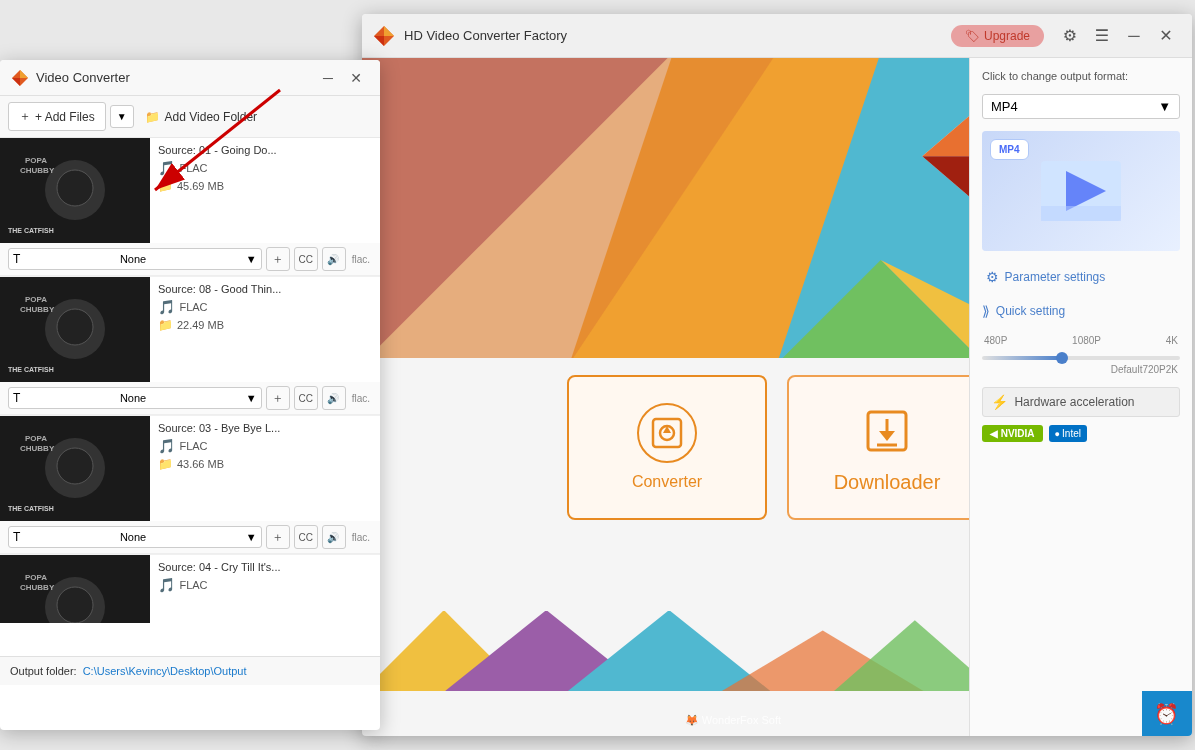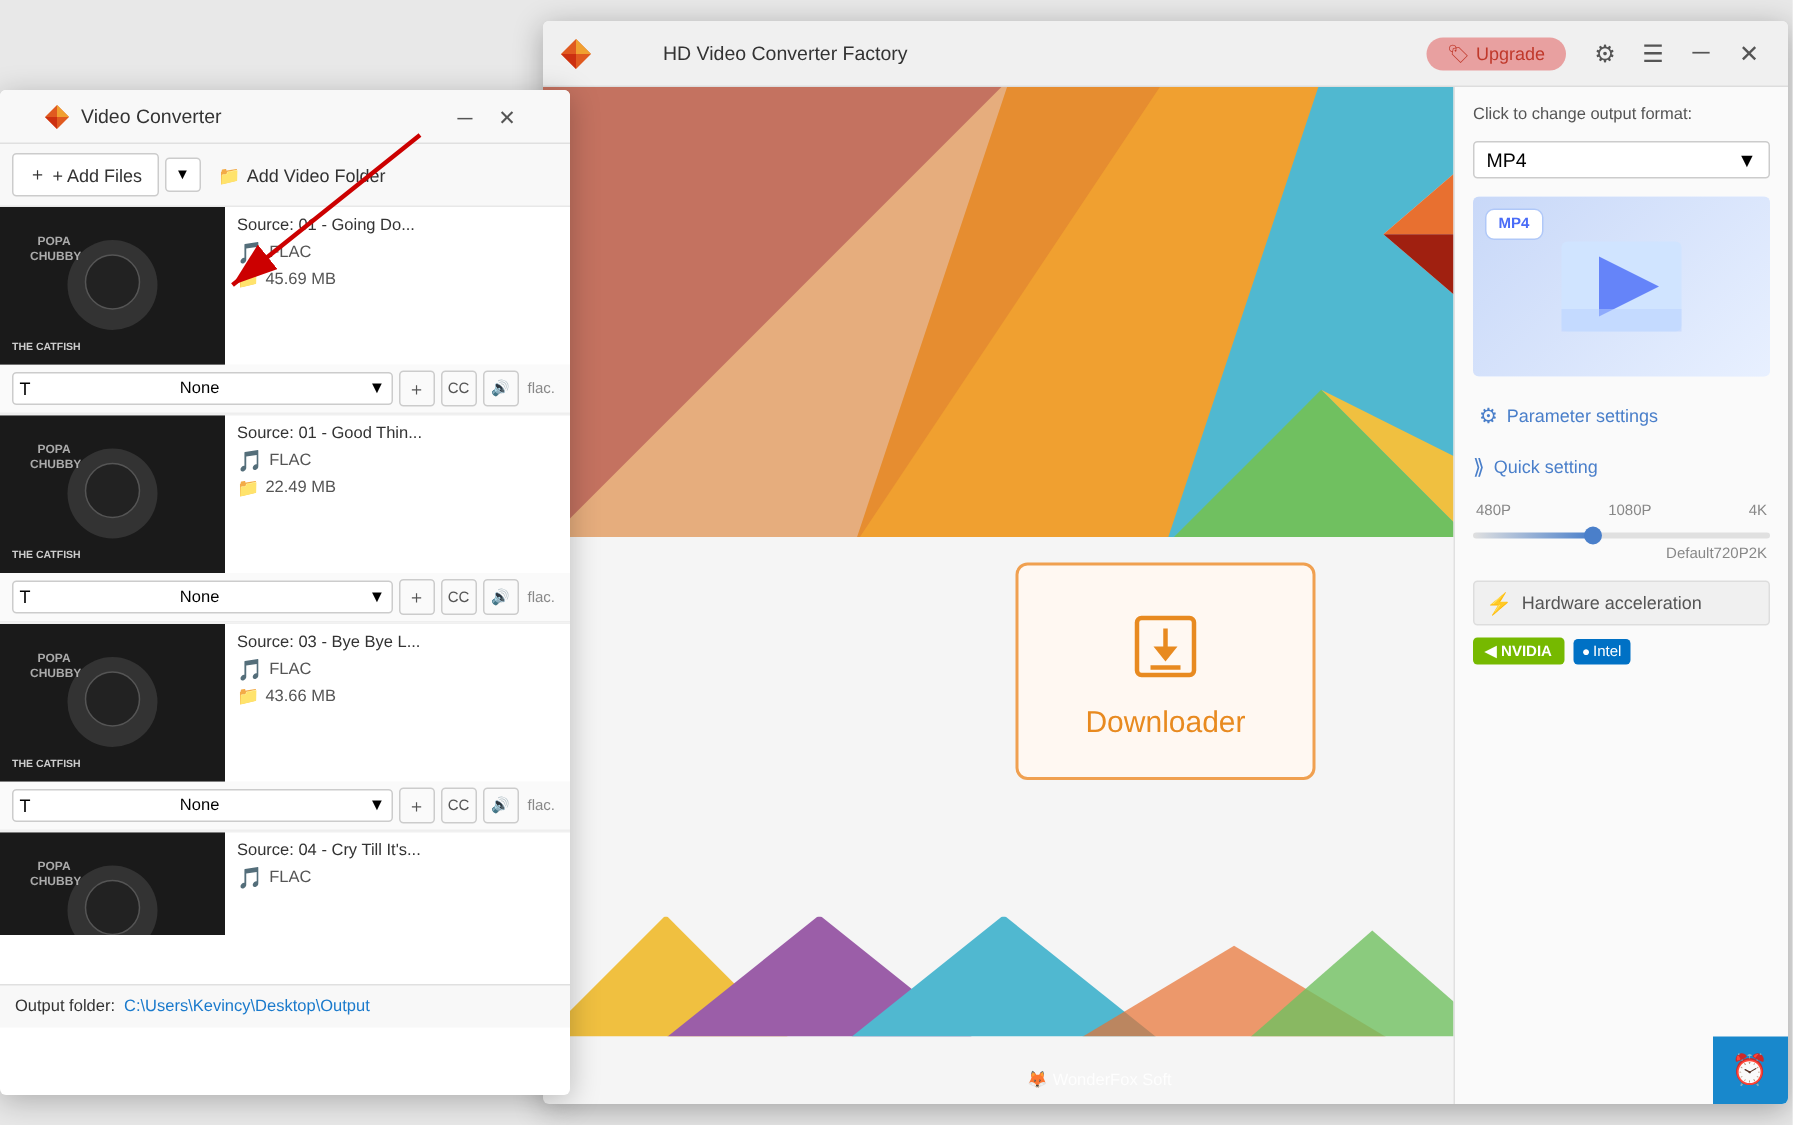--- a/index.html
+++ b/index.html
@@ -2,21 +2,21 @@
 <html><head>
   <meta charset="utf-8">
   <style>
     * { box-sizing: border-box; margin: 0; padding: 0; }
     body { font-family: 'Segoe UI', Arial, sans-serif; background: #e8e8e8; width: 1195px; height: 750px; overflow: hidden; position: relative; }
 
     
     .outer-window { position: absolute; left: 362px; top: 14px; width: 830px; height: 722px; background: #f5f5f5; border-radius: 4px; box-shadow: 0 4px 20px rgba(0,0,0,0.3); overflow: hidden; }
     .outer-titlebar { background: #f0f0f0; height: 44px; display: flex; align-items: center; padding: 0 10px; border-bottom: 1px solid #ddd; }
     .outer-titlebar .app-icon { width: 24px; height: 24px; margin-right: 8px; }
-    .outer-titlebar .app-title { font-size: 13px; color: #333; flex: 1; margin-left: 38px; }
+    .outer-titlebar .app-title { font-size: 13px; color: #333; flex: 1; }
     .outer-titlebar .upgrade-btn { background: #e8a0a0; border: none; border-radius: 12px; padding: 4px 14px; font-size: 12px; color: #c0392b; cursor: pointer; display: flex; align-items: center; gap: 4px; margin-right: 10px; }
     .outer-titlebar .tb-icon { width: 28px; height: 28px; background: none; border: none; cursor: pointer; display: flex; align-items: center; justify-content: center; font-size: 16px; color: #555; margin: 0 2px; }
 
     
     .hero { position: relative; width: 100%; height: 300px; overflow: hidden; }
 
     
     .right-panel { width: 223px; background: #fafafa; border-left: 1px solid #e0e0e0; padding: 12px; display: flex; flex-direction: column; gap: 8px; position: absolute; right: 0; top: 44px; bottom: 0; }
     .right-panel .output-format-label { font-size: 11px; color: #555; margin-bottom: 4px; }
     .format-dropdown { display: flex; align-items: center; justify-content: space-between; background: #fff; border: 1px solid #ccc; border-radius: 3px; padding: 4px 8px; font-size: 13px; cursor: pointer; }
@@ -31,21 +31,21 @@
     .quality-slider::-webkit-slider-thumb { -webkit-appearance: none; width: 12px; height: 12px; background: #4a7fca; border-radius: 50%; }
     .quality-labels-bottom { display: flex; justify-content: flex-end; font-size: 10px; color: #888; padding: 0 2px; }
 
     .hw-accel-btn { display: flex; align-items: center; gap: 6px; font-size: 12px; color: #555; padding: 6px 8px; border-radius: 3px; background: #f0f0f0; cursor: pointer; border: 1px solid #ddd; }
     .nvidia-intel-row { display: flex; gap: 6px; align-items: center; }
     .nvidia-badge { background: #76b900; color: #fff; font-size: 10px; font-weight: bold; padding: 3px 8px; border-radius: 3px; display: flex; align-items: center; gap: 3px; }
     .intel-badge { background: #0071c5; color: #fff; font-size: 10px; padding: 3px 6px; border-radius: 3px; display: flex; align-items: center; gap: 2px; }
 
     
     .inner-window { position: absolute; left: 0; top: 60px; width: 380px; height: 670px; background: #fff; border-radius: 4px; box-shadow: 0 4px 20px rgba(0,0,0,0.25); overflow: hidden; z-index: 10; }
-    .inner-titlebar { background: #f8f8f8; height: 36px; display: flex; align-items: center; padding: 0 28px; border-bottom: 1px solid #e0e0e0; }
+    .inner-titlebar { background: #f8f8f8; height: 36px; display: flex; align-items: center; padding: 0 10px; border-bottom: 1px solid #e0e0e0; }
     .inner-app-icon { width: 20px; height: 20px; margin-right: 6px; }
     .inner-title { font-size: 13px; color: #333; flex: 1; }
     .inner-tb-btn { width: 28px; height: 28px; background: none; border: none; cursor: pointer; display: flex; align-items: center; justify-content: center; font-size: 14px; color: #555; }
 
     
     .toolbar { display: flex; align-items: center; padding: 6px 8px; border-bottom: 1px solid #e8e8e8; gap: 4px; background: #f8f8f8; }
     .add-files-btn { display: flex; align-items: center; gap: 4px; background: #fff; border: 1px solid #ccc; border-radius: 3px; padding: 5px 10px; font-size: 12px; cursor: pointer; color: #333; }
     .dropdown-arrow { background: #fff; border: 1px solid #ccc; border-radius: 3px; padding: 5px 6px; cursor: pointer; font-size: 10px; }
     .add-video-folder-btn { display: flex; align-items: center; gap: 4px; background: none; border: none; font-size: 12px; color: #333; cursor: pointer; padding: 5px 8px; }
 
@@ -159,21 +159,21 @@
           <svg width="150" height="105" viewBox="0 0 150 105">
             <rect width="150" height="105" fill="#1a1a1a"></rect>
             <circle cx="75" cy="52" r="30" fill="#333"></circle>
             <text x="25" y="25" fill="#aaa" font-size="8" font-weight="bold">POPA</text>
             <text x="20" y="35" fill="#aaa" font-size="8" font-weight="bold">CHUBBY</text>
             <text x="8" y="95" fill="#ccc" font-size="7" font-weight="bold">THE CATFISH</text>
             <circle cx="75" cy="50" r="18" fill="#222" stroke="#555" stroke-width="1"></circle>
           </svg>
         </div>
         <div class="file-info">
-          <div class="file-source">Source: 01 - Good Thin...</div>
+          <div class="file-source">Source: 08 - Good Thin...</div>
           <div class="file-format-row">
             <span class="format-icon">🎵</span>
             <span class="format-text">FLAC</span>
           </div>
           <div class="file-size-row">
             <span class="size-icon">📁</span>
             <span>22.49 MB</span>
           </div>
         </div>
       </div>
@@ -295,20 +295,30 @@
       <polygon points="610,40 680,100 610,160 540,100" fill="#f0f0f0" opacity="0.9"></polygon>
       <polygon points="610,40 680,100 610,100" fill="#f5c040"></polygon>
       <polygon points="610,40 540,100 610,100" fill="#e87030"></polygon>
       <polygon points="610,160 680,100 610,100" fill="#cc3010"></polygon>
       <polygon points="610,160 540,100 610,100" fill="#a02010"></polygon>
     </svg>
   </div>
 
   <div style="display:flex; gap:20px; padding:20px 80px; justify-content:center; align-items:center; background:#f5f5f5; height: 178px;">
 
+    <div style="width:200px; height:145px; border:2px solid #e88a20; border-radius:8px; background:#fff8f0; display:flex; flex-direction:column; align-items:center; justify-content:center; gap:10px; cursor:pointer;">
+      <div style="width:60px; height:60px; border:2px solid #e88a20; border-radius:50%; display:flex; align-items:center; justify-content:center;">
+        <svg width="36" height="36" viewBox="0 0 36 36">
+          <rect x="4" y="4" width="28" height="28" rx="3" fill="none" stroke="#e88a20" stroke-width="2.5"></rect>
+          <circle cx="18" cy="18" r="7" fill="none" stroke="#e88a20" stroke-width="2.5"></circle>
+          <polygon points="18,11 22,18 14,18" fill="#e88a20"></polygon>
+        </svg>
+      </div>
+      <span style="font-size:16px; color:#e88a20; font-weight:500;">Converter</span>
+    </div>
 
     <div style="width:200px; height:145px; border:2px solid #f0a050; border-radius:8px; background:#fff8f2; display:flex; flex-direction:column; align-items:center; justify-content:center; gap:10px; cursor:pointer;">
       <div style="width:60px; height:60px; display:flex; align-items:center; justify-content:center;">
         <svg width="44" height="44" viewBox="0 0 44 44">
           <rect x="3" y="3" width="38" height="38" rx="3" fill="none" stroke="#e88a20" stroke-width="3"></rect>
           <line x1="22" y1="10" x2="22" y2="28" stroke="#e88a20" stroke-width="3"></line>
           <polygon points="14,22 22,32 30,22" fill="#e88a20"></polygon>
           <line x1="12" y1="36" x2="32" y2="36" stroke="#e88a20" stroke-width="3"></line>
         </svg>
       </div>

